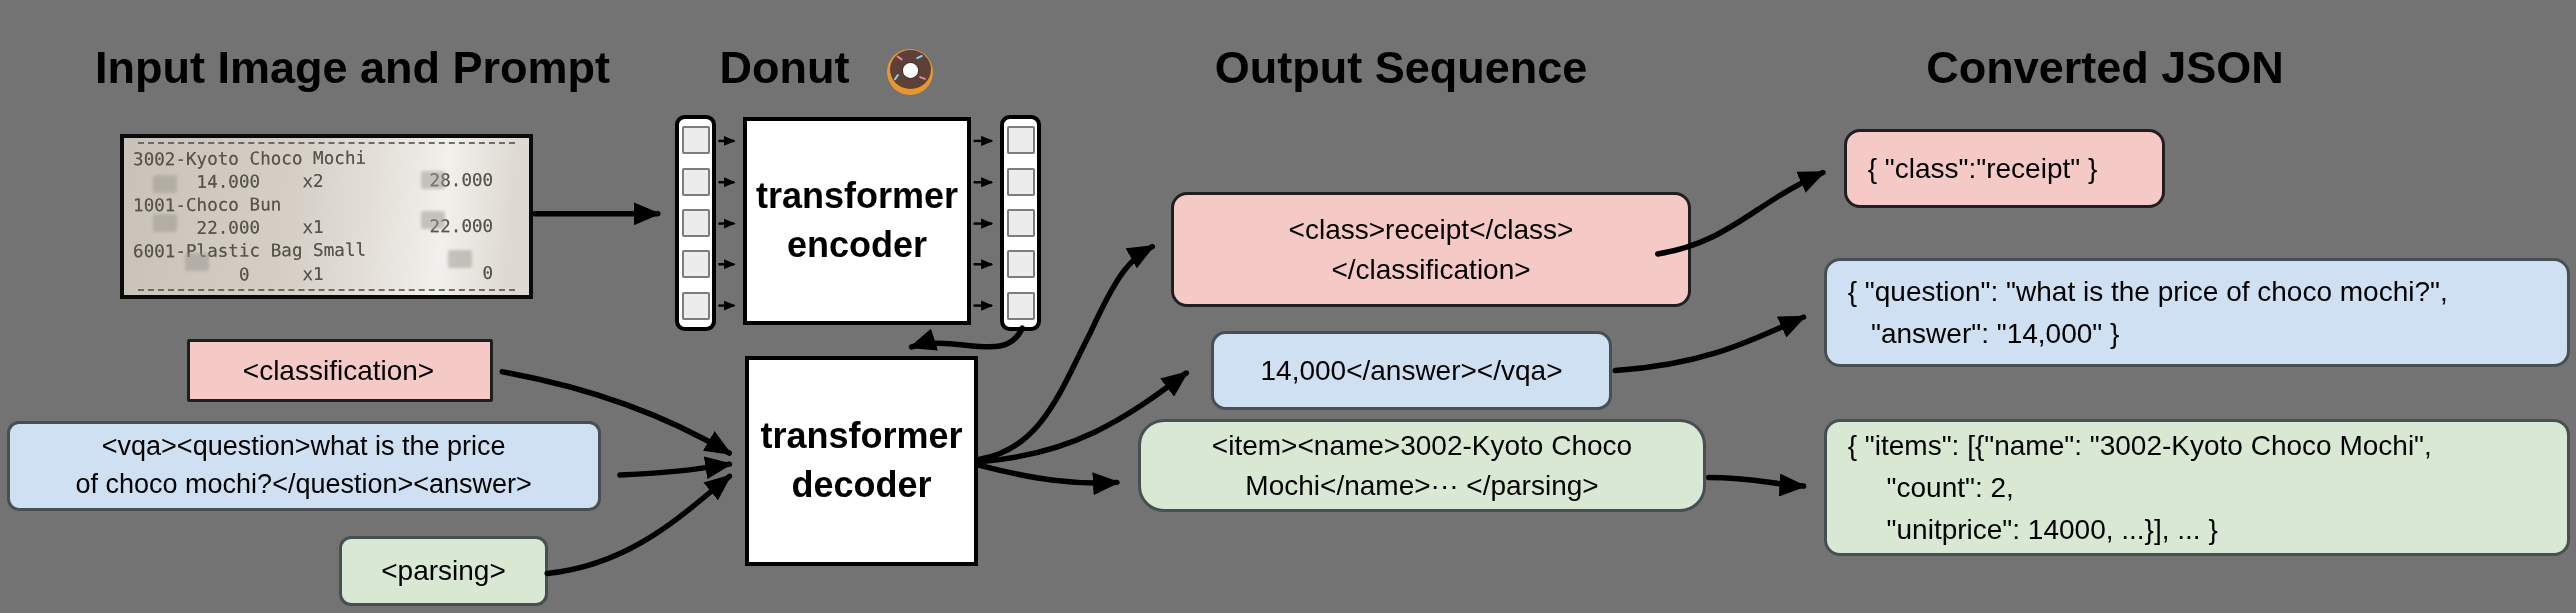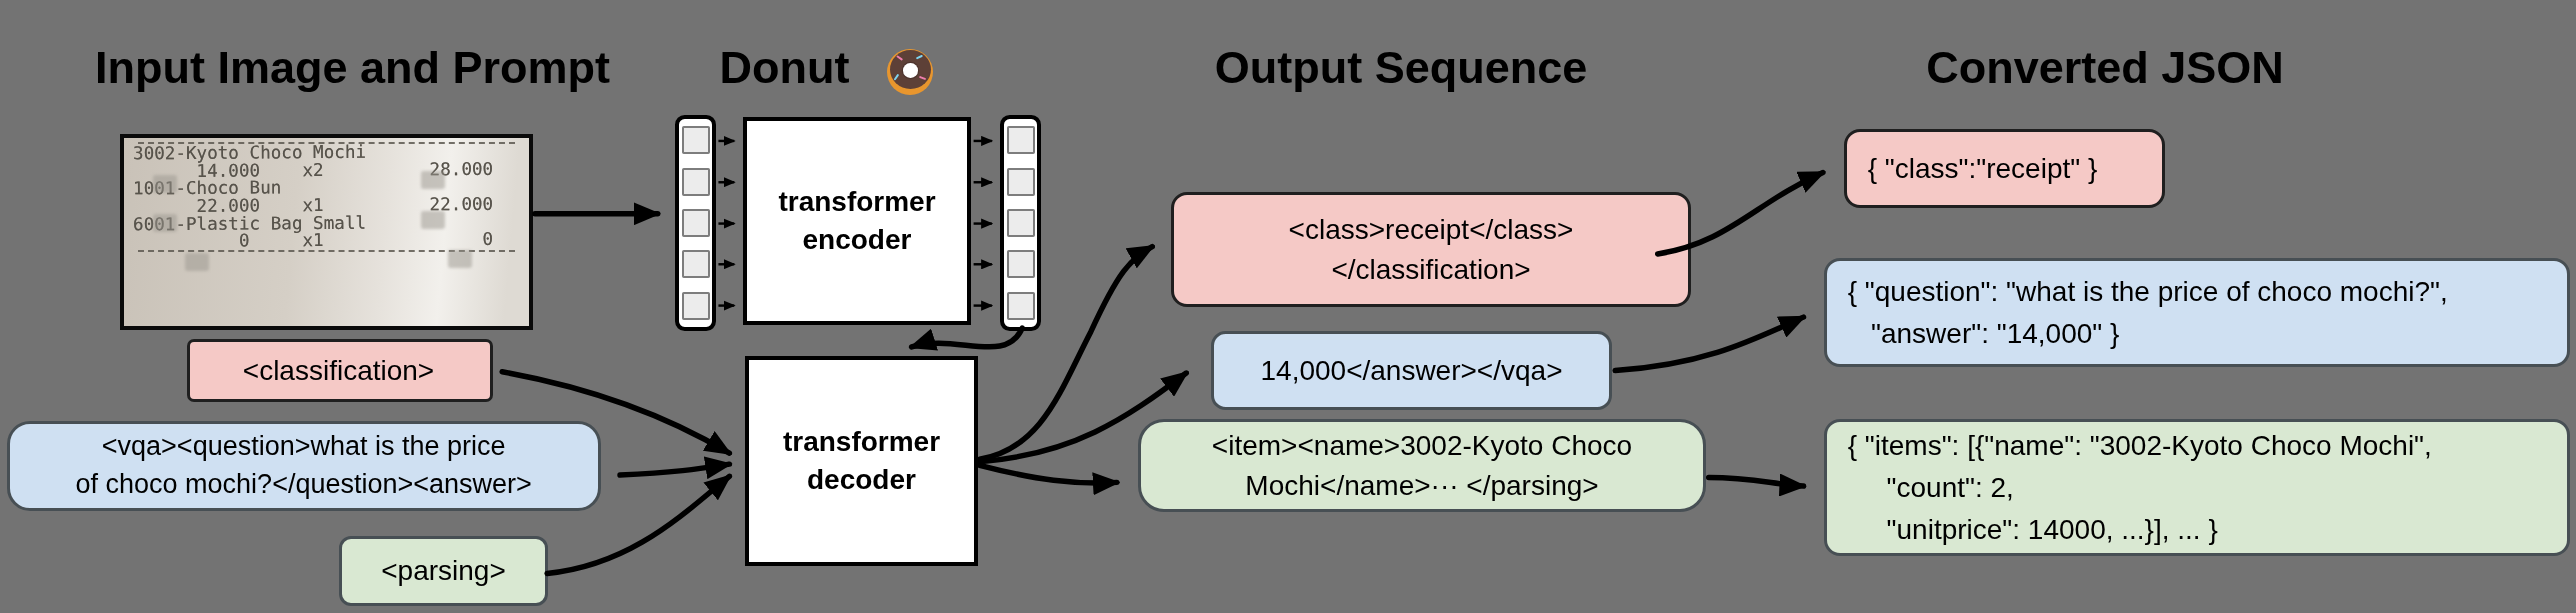--- a/index.html
+++ b/index.html
@@ -6,38 +6,38 @@
   #canvas{
     position:relative;width:2576px;height:613px;background:#737373;overflow:hidden;
     font-family:"Liberation Sans", sans-serif;color:#000;
   }
   .col-title{
     position:absolute;top:40px;height:56px;display:flex;align-items:center;justify-content:center;
     font-size:45px;font-weight:bold;letter-spacing:0px;white-space:nowrap;
   }
   
   .receipt{
-    position:absolute;left:120px;top:134px;width:413px;height:196px;box-sizing:border-box;
+    position:absolute;left:120px;top:134px;width:413px;height:165px;box-sizing:border-box;
     border:4.9px solid #0a0a0a;
     background:linear-gradient(95deg,#c9c2b8 0%,#d5cfc6 42%,#e6e2dc 64%,#f2f0ec 78%,#dedad3 94%);
-    display:flex;flex-direction:column;justify-content:flex-start;
+    display:flex;flex-direction:column;justify-content:space-between;
     padding:4.3px 8.5px;
   }
   .receipt .rline{
     font-family:"DejaVu Sans Mono", monospace;font-size:17.6px;line-height:1.0;
     color:#57534b;white-space:pre;text-shadow:0 0 0.6px rgba(87,83,75,.65);
     transform:rotate(-0.4deg);
   }
   .receipt .dashline{height:0;border-top:2.4px dashed #5d5951;width:97%;align-self:center;opacity:.85;}
   .patch{position:absolute;background:#9b978f;opacity:.5;filter:blur(1.8px);border-radius:2.4px;}
   
   .block{
     position:absolute;box-sizing:border-box;background:#fff;border:4.3px solid #000;
     display:flex;align-items:center;justify-content:center;text-align:center;
-    font-size:28px;font-weight:bold;line-height:1.35;white-space:pre-line;
+    font-size:36px;font-weight:bold;line-height:1.35;white-space:pre-line;
   }
   .strip{
     position:absolute;box-sizing:border-box;background:#fff;border:4.3px solid #000;border-radius:9.7px;
     display:flex;flex-direction:column;justify-content:space-between;align-items:center;
     padding:7.3px 0;
   }
   .strip .square{
     width:28px;height:28px;box-sizing:border-box;background:#ececec;border:2.4px solid #7d7d7d;border-radius:1.8px;
   }
   
@@ -127,22 +127,22 @@
       <div class="square"></div>
       <div class="square"></div>
       <div class="square"></div>
       <div class="square"></div>
       <div class="square"></div>
     </div>
 
   <div class="block" style="left:745px;top:356px;width:233px;height:210px;">transformer
 decoder</div>
 
-  <div class="rbox pink" style="left:187px;top:339px;width:306px;height:63px;border-radius:7px;padding-left:14px;">&lt;classification&gt;</div>
-  <div class="rbox blue" style="left:6.7px;top:421px;width:594px;height:90px;border-radius:23px;font-size:27px;">&lt;vqa&gt;&lt;question&gt;what is the price
+  <div class="rbox pink" style="left:187px;top:339px;width:306px;height:63px;border-radius:2px;padding-left:14px;">&lt;classification&gt;</div>
+  <div class="rbox blue" style="left:6.7px;top:421px;width:594px;height:90px;border-radius:12px;font-size:27px;">&lt;vqa&gt;&lt;question&gt;what is the price
 of choco mochi?&lt;/question&gt;&lt;answer&gt;</div>
   <div class="rbox green" style="left:339px;top:536px;width:209px;height:70px;border-radius:12px;">&lt;parsing&gt;</div>
 
   <div class="rbox pink" style="left:1171px;top:192px;width:520px;height:115px;border-radius:16px;">&lt;class&gt;receipt&lt;/class&gt;
 &lt;/classification&gt;</div>
   <div class="rbox blue" style="left:1211px;top:331px;width:401px;height:79px;border-radius:14.6px;">14,000&lt;/answer&gt;&lt;/vqa&gt;</div>
   <div class="rbox green" style="left:1138px;top:419px;width:568px;height:93px;border-radius:26px;">&lt;item&gt;&lt;name&gt;3002-Kyoto Choco
 Mochi&lt;/name&gt;··· &lt;/parsing&gt;</div>
 
   <div class="rbox pink jsonbox" style="left:1844px;top:129px;width:321px;height:79px;border-radius:16px;">{ "class":"receipt" }</div>

